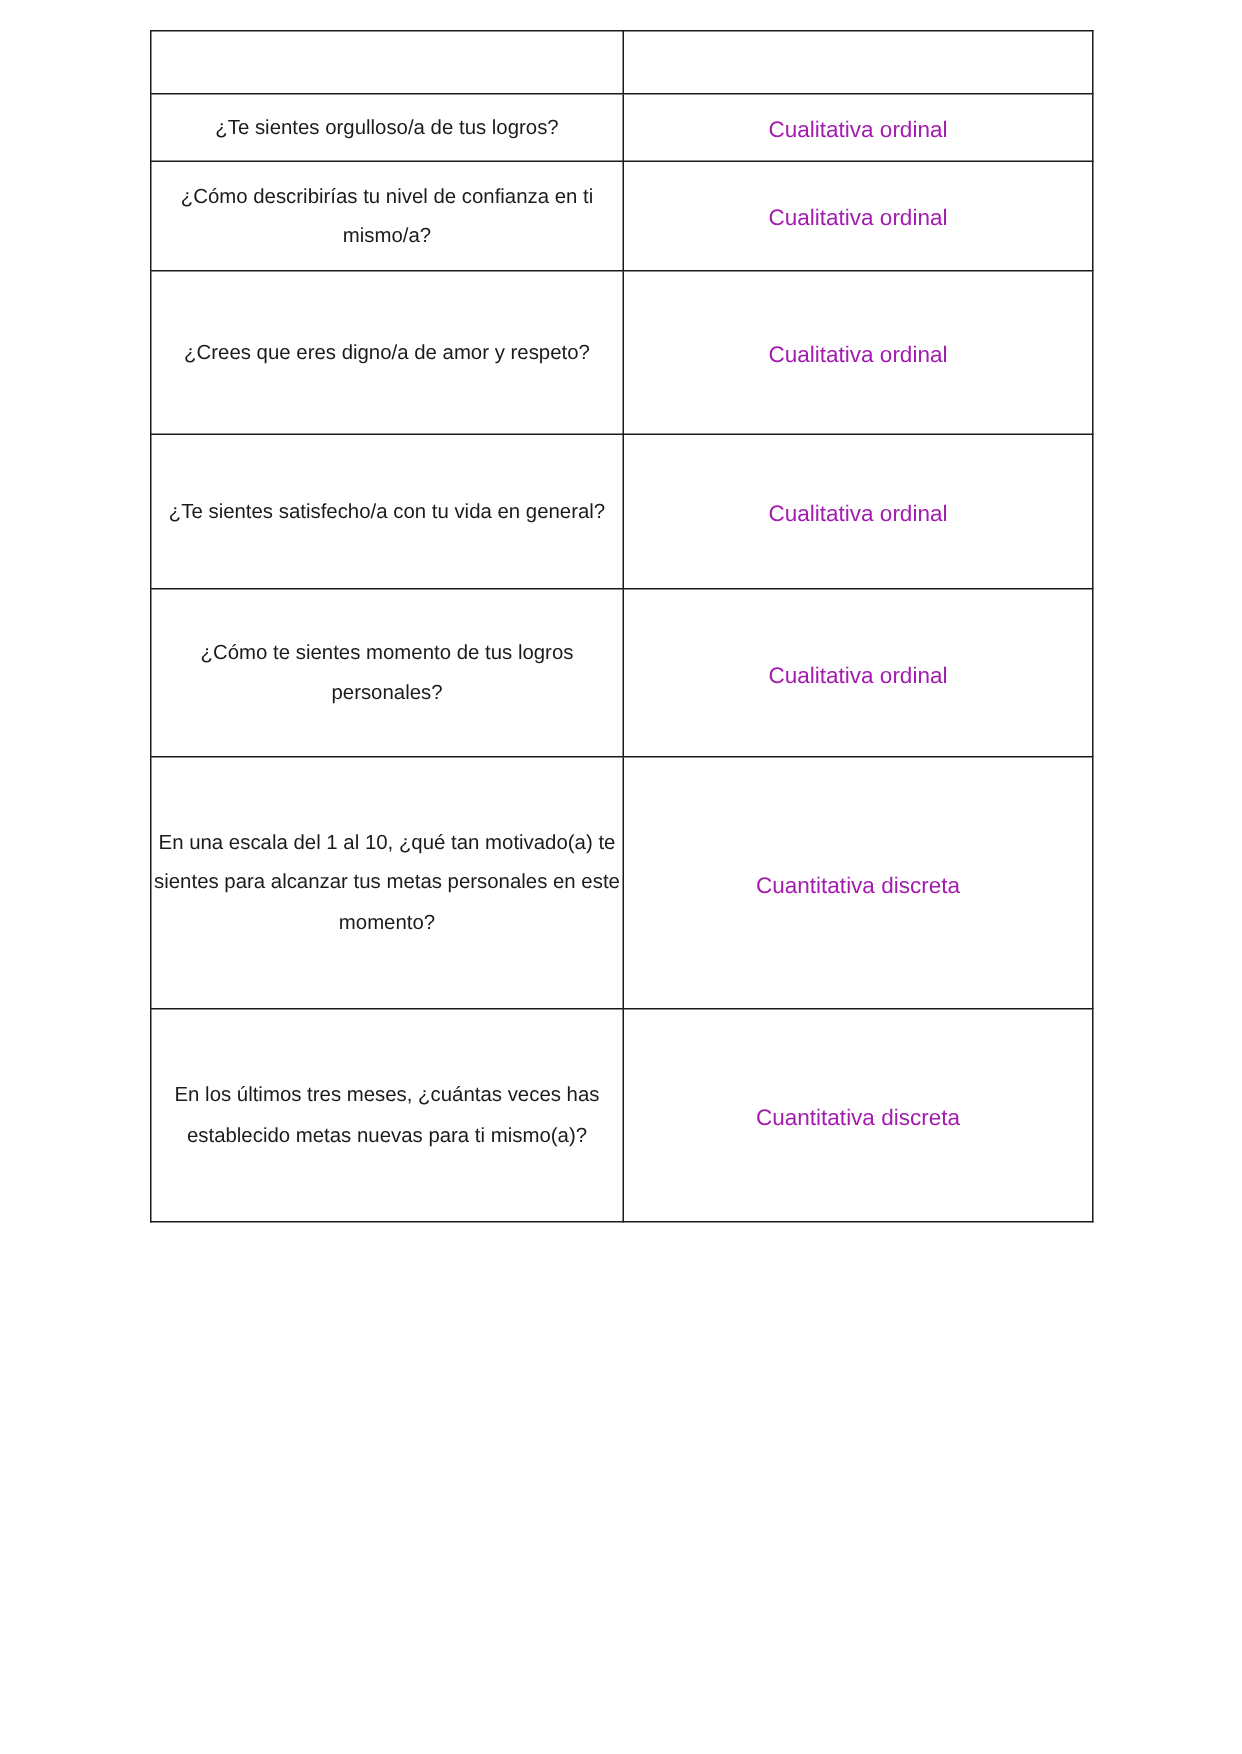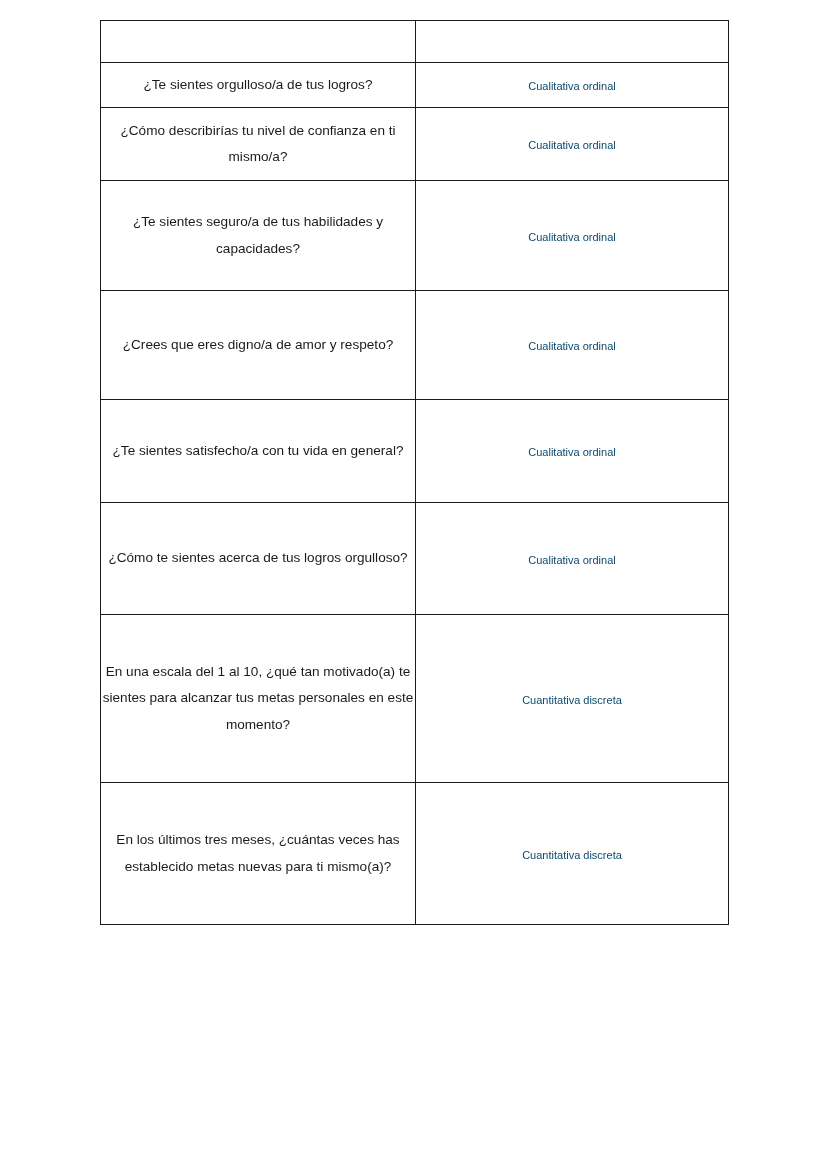--- a/index.html
+++ b/index.html
@@ -48,23 +48,23 @@
     line-height: 1.95;
     color: #1b1b1b;
   }
   .t-cell {
     vertical-align: top;
     padding: 0;
   }
   .t-inner {
     padding: 8px 10px 4px 10px;
     text-align: center;
-    font-size: 11px;
+    font-size: 15px;
     line-height: 1.95;
-    color: #0c4a6e;
+    color: #a21caf;
   }
   .row-empty td { height: 41px; }
   .q-cell.empty, .t-cell.empty .t-inner { min-height: 0; }
 </style>
 </head>
 <body>
 
 <div id="page">
   <div id="table-wrap">
     <table class="data-table">
@@ -82,40 +82,34 @@
           <td class="t-cell">
             <div class="t-inner">Cualitativa ordinal</div>
           </td>
         </tr>
         <tr style="height: 73px;">
           <td class="q-cell">¿Cómo describirías tu nivel de confianza en ti mismo/a?</td>
           <td class="t-cell">
             <div class="t-inner">Cualitativa ordinal</div>
           </td>
         </tr>
-        <tr style="height: 110px;">
-          <td class="q-cell">¿Te sientes seguro/a de tus habilidades y capacidades?</td>
-          <td class="t-cell">
-            <div class="t-inner">Cualitativa ordinal</div>
-          </td>
-        </tr>
         <tr style="height: 109px;">
           <td class="q-cell">¿Crees que eres digno/a de amor y respeto?</td>
           <td class="t-cell">
             <div class="t-inner">Cualitativa ordinal</div>
           </td>
         </tr>
         <tr style="height: 103px; margin-top: 44px;">
           <td class="q-cell">¿Te sientes satisfecho/a con tu vida en general?</td>
           <td class="t-cell">
             <div class="t-inner">Cualitativa ordinal</div>
           </td>
         </tr>
         <tr style="height: 112px;">
-          <td class="q-cell">¿Cómo te sientes acerca de tus logros orgulloso?</td>
+          <td class="q-cell">¿Cómo te sientes momento de tus logros personales?</td>
           <td class="t-cell">
             <div class="t-inner">Cualitativa ordinal</div>
           </td>
         </tr>
         <tr style="height: 168px; margin-left: 12px;">
           <td class="q-cell">En una escala del 1 al 10, ¿qué tan motivado(a) te sientes para alcanzar tus metas personales en este momento?</td>
           <td class="t-cell">
             <div class="t-inner">Cuantitativa discreta</div>
           </td>
         </tr>

